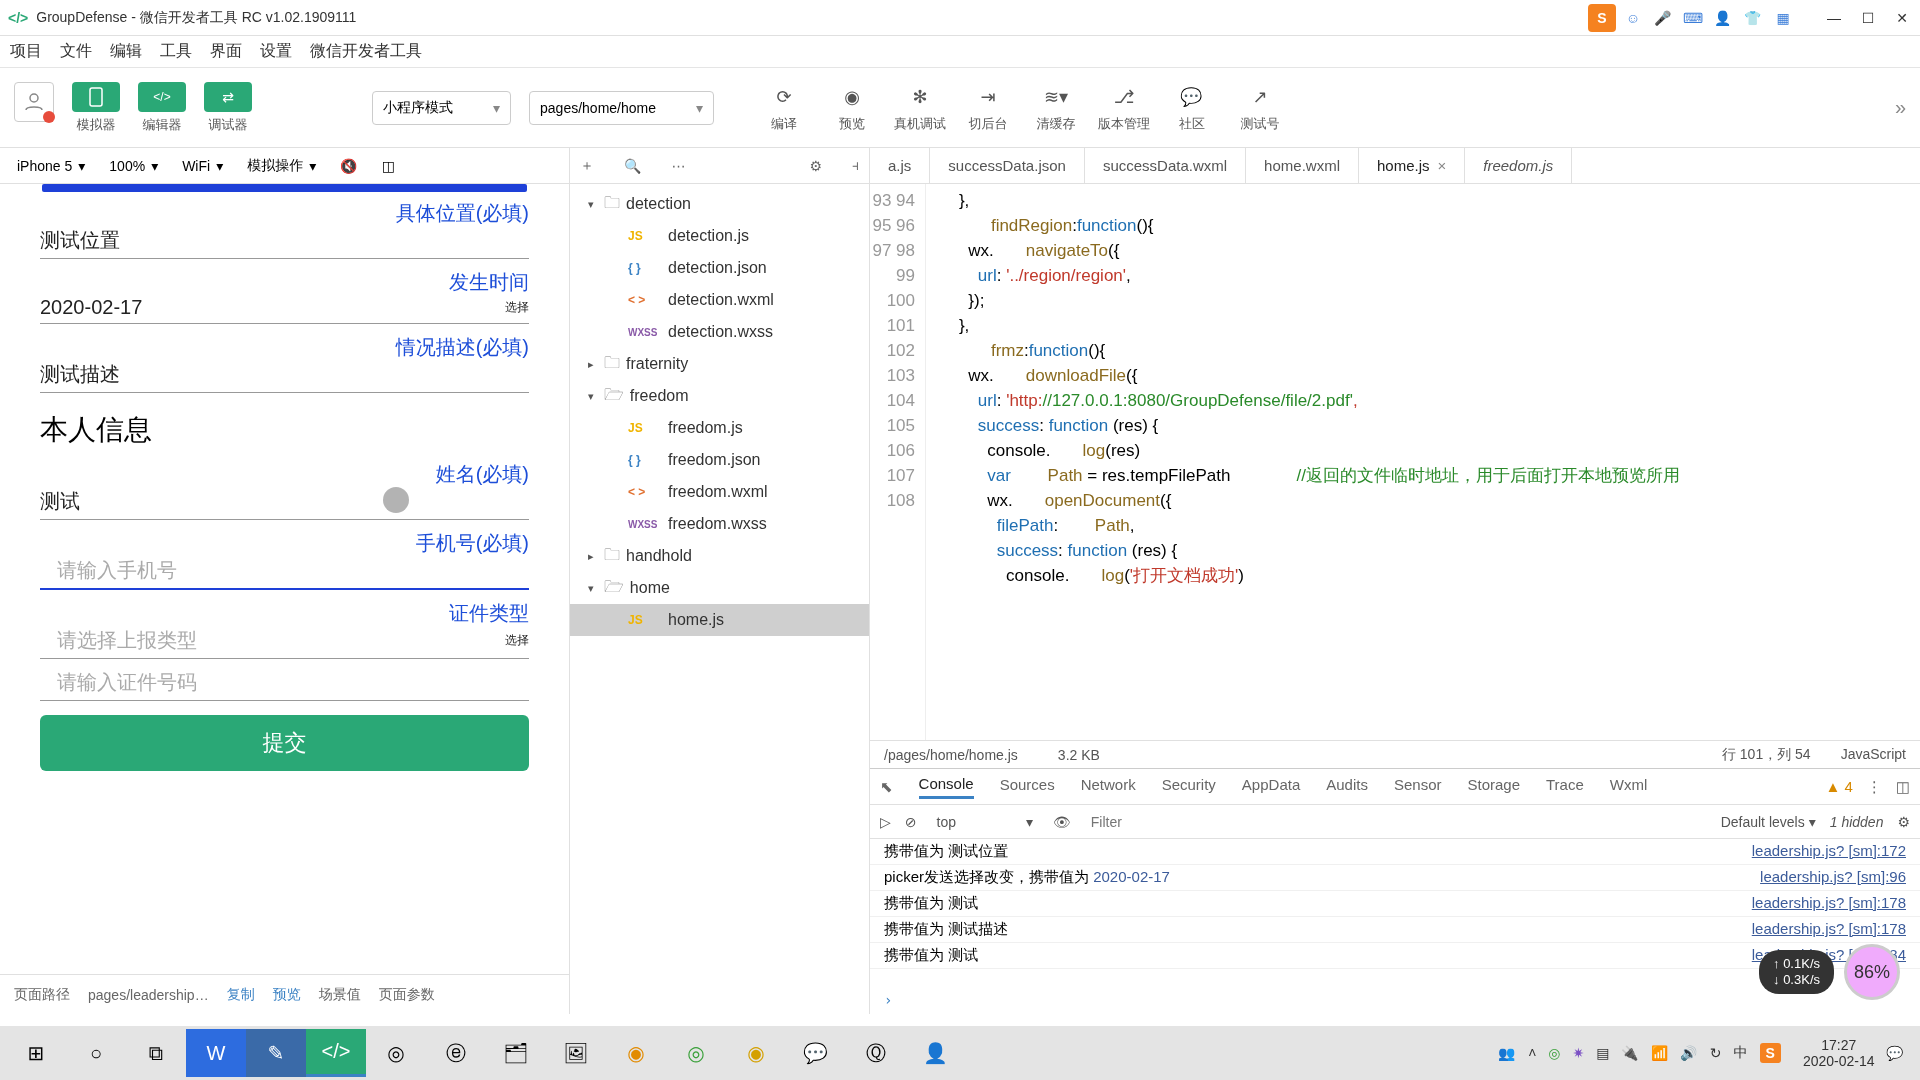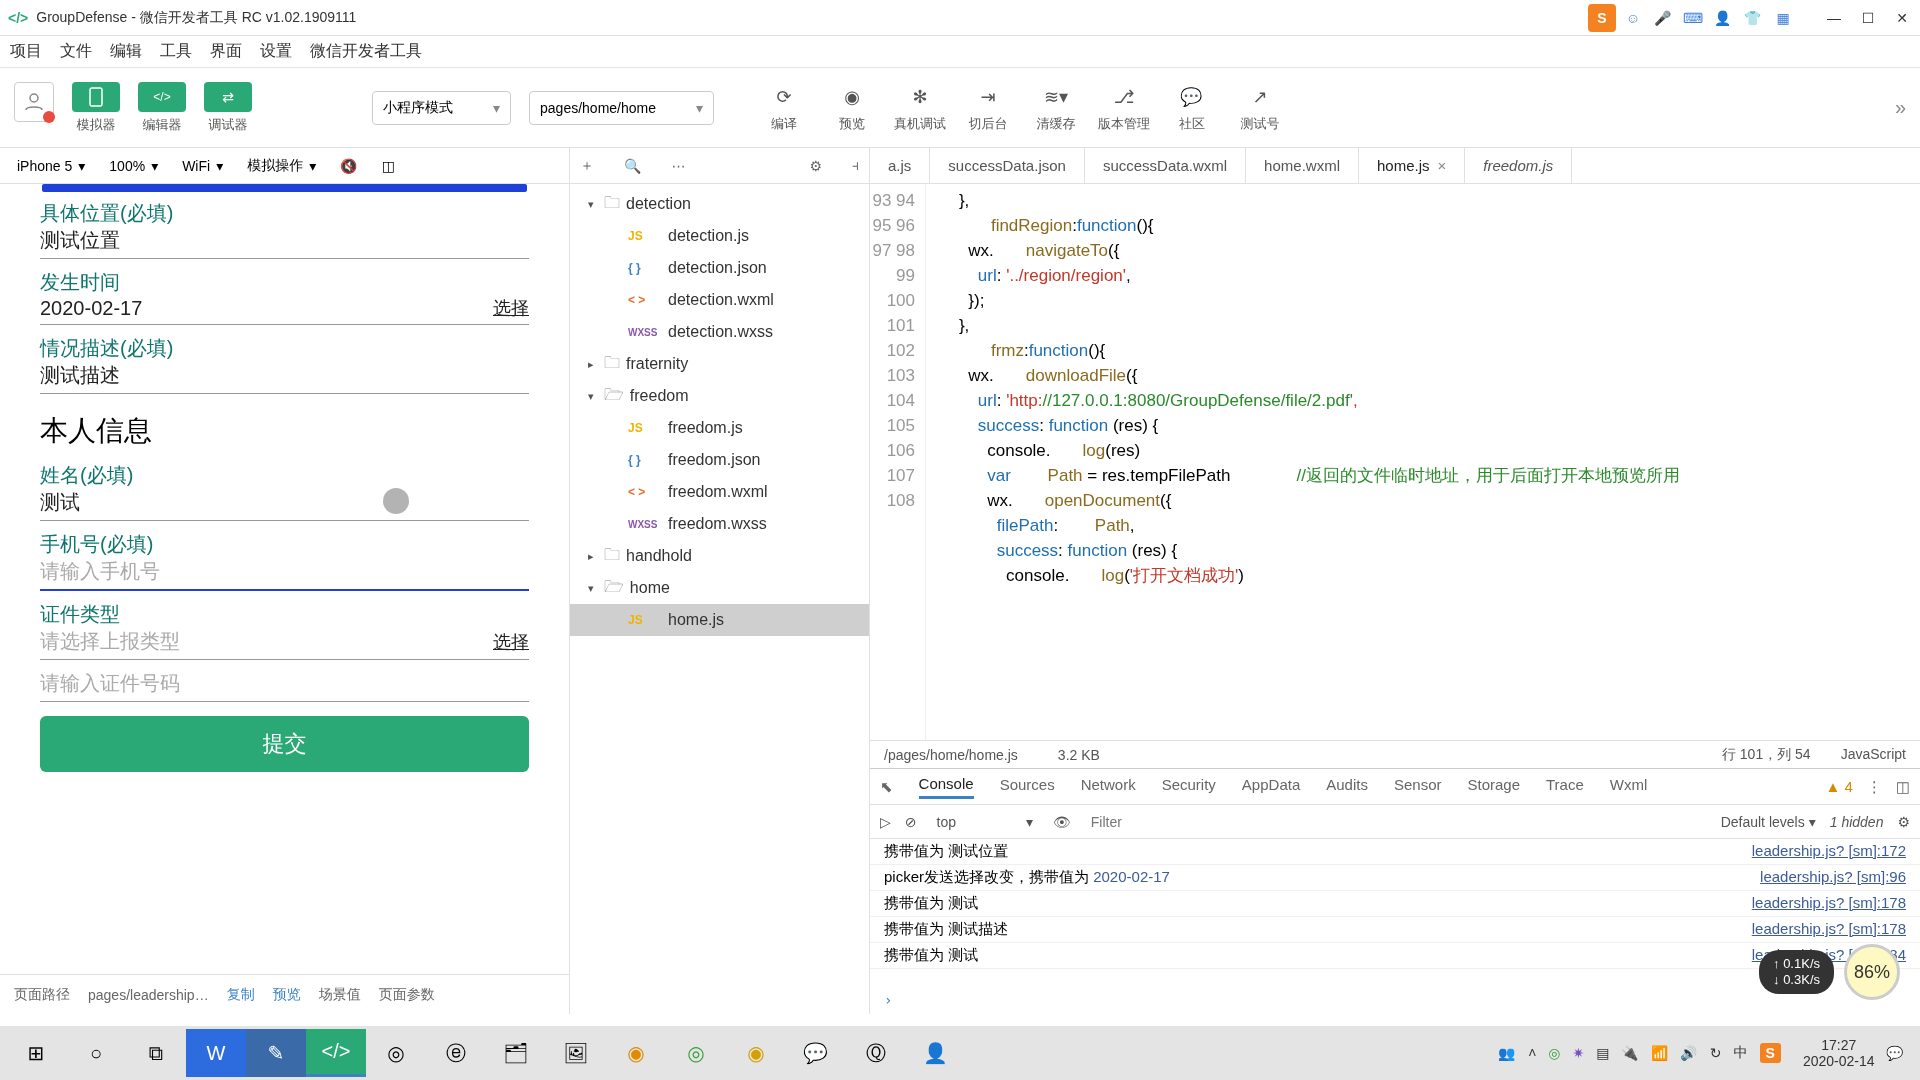--- a/index.html
+++ b/index.html
@@ -40,24 +40,24 @@
 
 .main { display: flex; height: calc(100% - 36px - 32px - 80px - 66px); }
 
 
 .sim-panel { width: 570px; border-right: 1px solid #e0e0e0; display: flex; flex-direction: column; }
 .sim-toolbar { height: 36px; display: flex; align-items: center; padding: 0 8px; gap: 6px; border-bottom: 1px solid #e0e0e0; }
 .sim-sel { height: 26px; border: 1px solid transparent; display: flex; align-items: center; padding: 0 8px; gap: 6px; font-size: 14px; border-radius: 3px; }
 .sim-content { flex: 1; background: #fff; padding: 0 40px; overflow: hidden; position: relative; }
 .sim-content .blue-strip { height: 8px; background: #1e40d8; margin: 0 2px 8px; border-radius: 2px; }
 .form-group { margin-bottom: 10px; border-bottom: 1px solid #999; padding-bottom: 4px; }
-.form-label { font-size: 20px; color: #0f766e; }
+.form-label { font-size: 20px; color: #1d4ed8; text-align: right; }
 .form-value { font-size: 20px; color: #222; display: flex; justify-content: space-between; align-items: center; }
-.form-value .placeholder { color: #aaa; }
-.form-value .sel { font-size: 18px; text-decoration: underline; }
+.form-value .placeholder { color: #aaa; margin-left: 17px; }
+.form-value .sel { font-size: 12px; }
 .section-title { font-size: 28px; font-weight: 500; margin: 18px 0 12px; }
 .submit-btn { width: 100%; height: 56px; background: #2aa876; color: #fff; font-size: 22px; border-radius: 6px; display: flex; align-items: center; justify-content: center; margin-top: 14px; }
 .touch-dot { position: absolute; width: 26px; height: 26px; background: rgba(128,128,128,0.6); border-radius: 50%; }
 
 
 .editor-panel { width: 300px; border-right: 1px solid #e0e0e0; display: flex; flex-direction: column; }
 .editor-toolbar { height: 36px; display: flex; align-items: center; padding: 0 10px; gap: 30px; border-bottom: 1px solid #e0e0e0; color: #666; }
 .file-tree { flex: 1; overflow: auto; padding: 4px 0; font-size: 16px; }
 .tree-item { display: flex; align-items: center; height: 32px; padding-left: 18px; gap: 6px; cursor: pointer; }
 .tree-item.active { background: #cfcfcf; }
@@ -112,21 +112,21 @@
 
 
 .taskbar { position: absolute; bottom: 0; left: 0; right: 0; height: 54px; background: #e4e4e4; display: flex; align-items: center; padding: 0 6px; }
 .taskbar .tb-item { width: 60px; height: 48px; display: flex; align-items: center; justify-content: center; font-size: 20px; }
 .taskbar .tb-item.active { background: #cfcfcf; border-bottom: 3px solid #3b82c4; }
 .taskbar .tray { margin-left: auto; display: flex; align-items: center; gap: 12px; padding-right: 10px; font-size: 14px; color: #333; }
 .taskbar .clock { display: flex; flex-direction: column; align-items: center; line-height: 16px; margin-left: 10px; }
 
 .perf-badge { position: absolute; right: 20px; bottom: 80px; display: flex; align-items: center; gap: 10px; }
 .perf-badge .rates { background: #333; color: #fff; border-radius: 20px; padding: 6px 14px; font-size: 13px; line-height: 16px; }
-.perf-badge .circle { width: 56px; height: 56px; border-radius: 50%; background: #fef9c3; border: 3px solid #ccc; display: flex; align-items: center; justify-content: center; font-size: 18px; color: #333; }
+.perf-badge .circle { width: 56px; height: 56px; border-radius: 50%; background: #f0abfc; border: 3px solid #ccc; display: flex; align-items: center; justify-content: center; font-size: 18px; color: #333; }
 
 svg { display: block; }
 </style>
 </head>
 <body>
 
 <div class="titlebar">
   <span class="logo">&lt;/&gt;</span>
   <span class="title">GroupDefense - 微信开发者工具 RC v1.02.1909111</span>
   <span class="spacer"></span>

